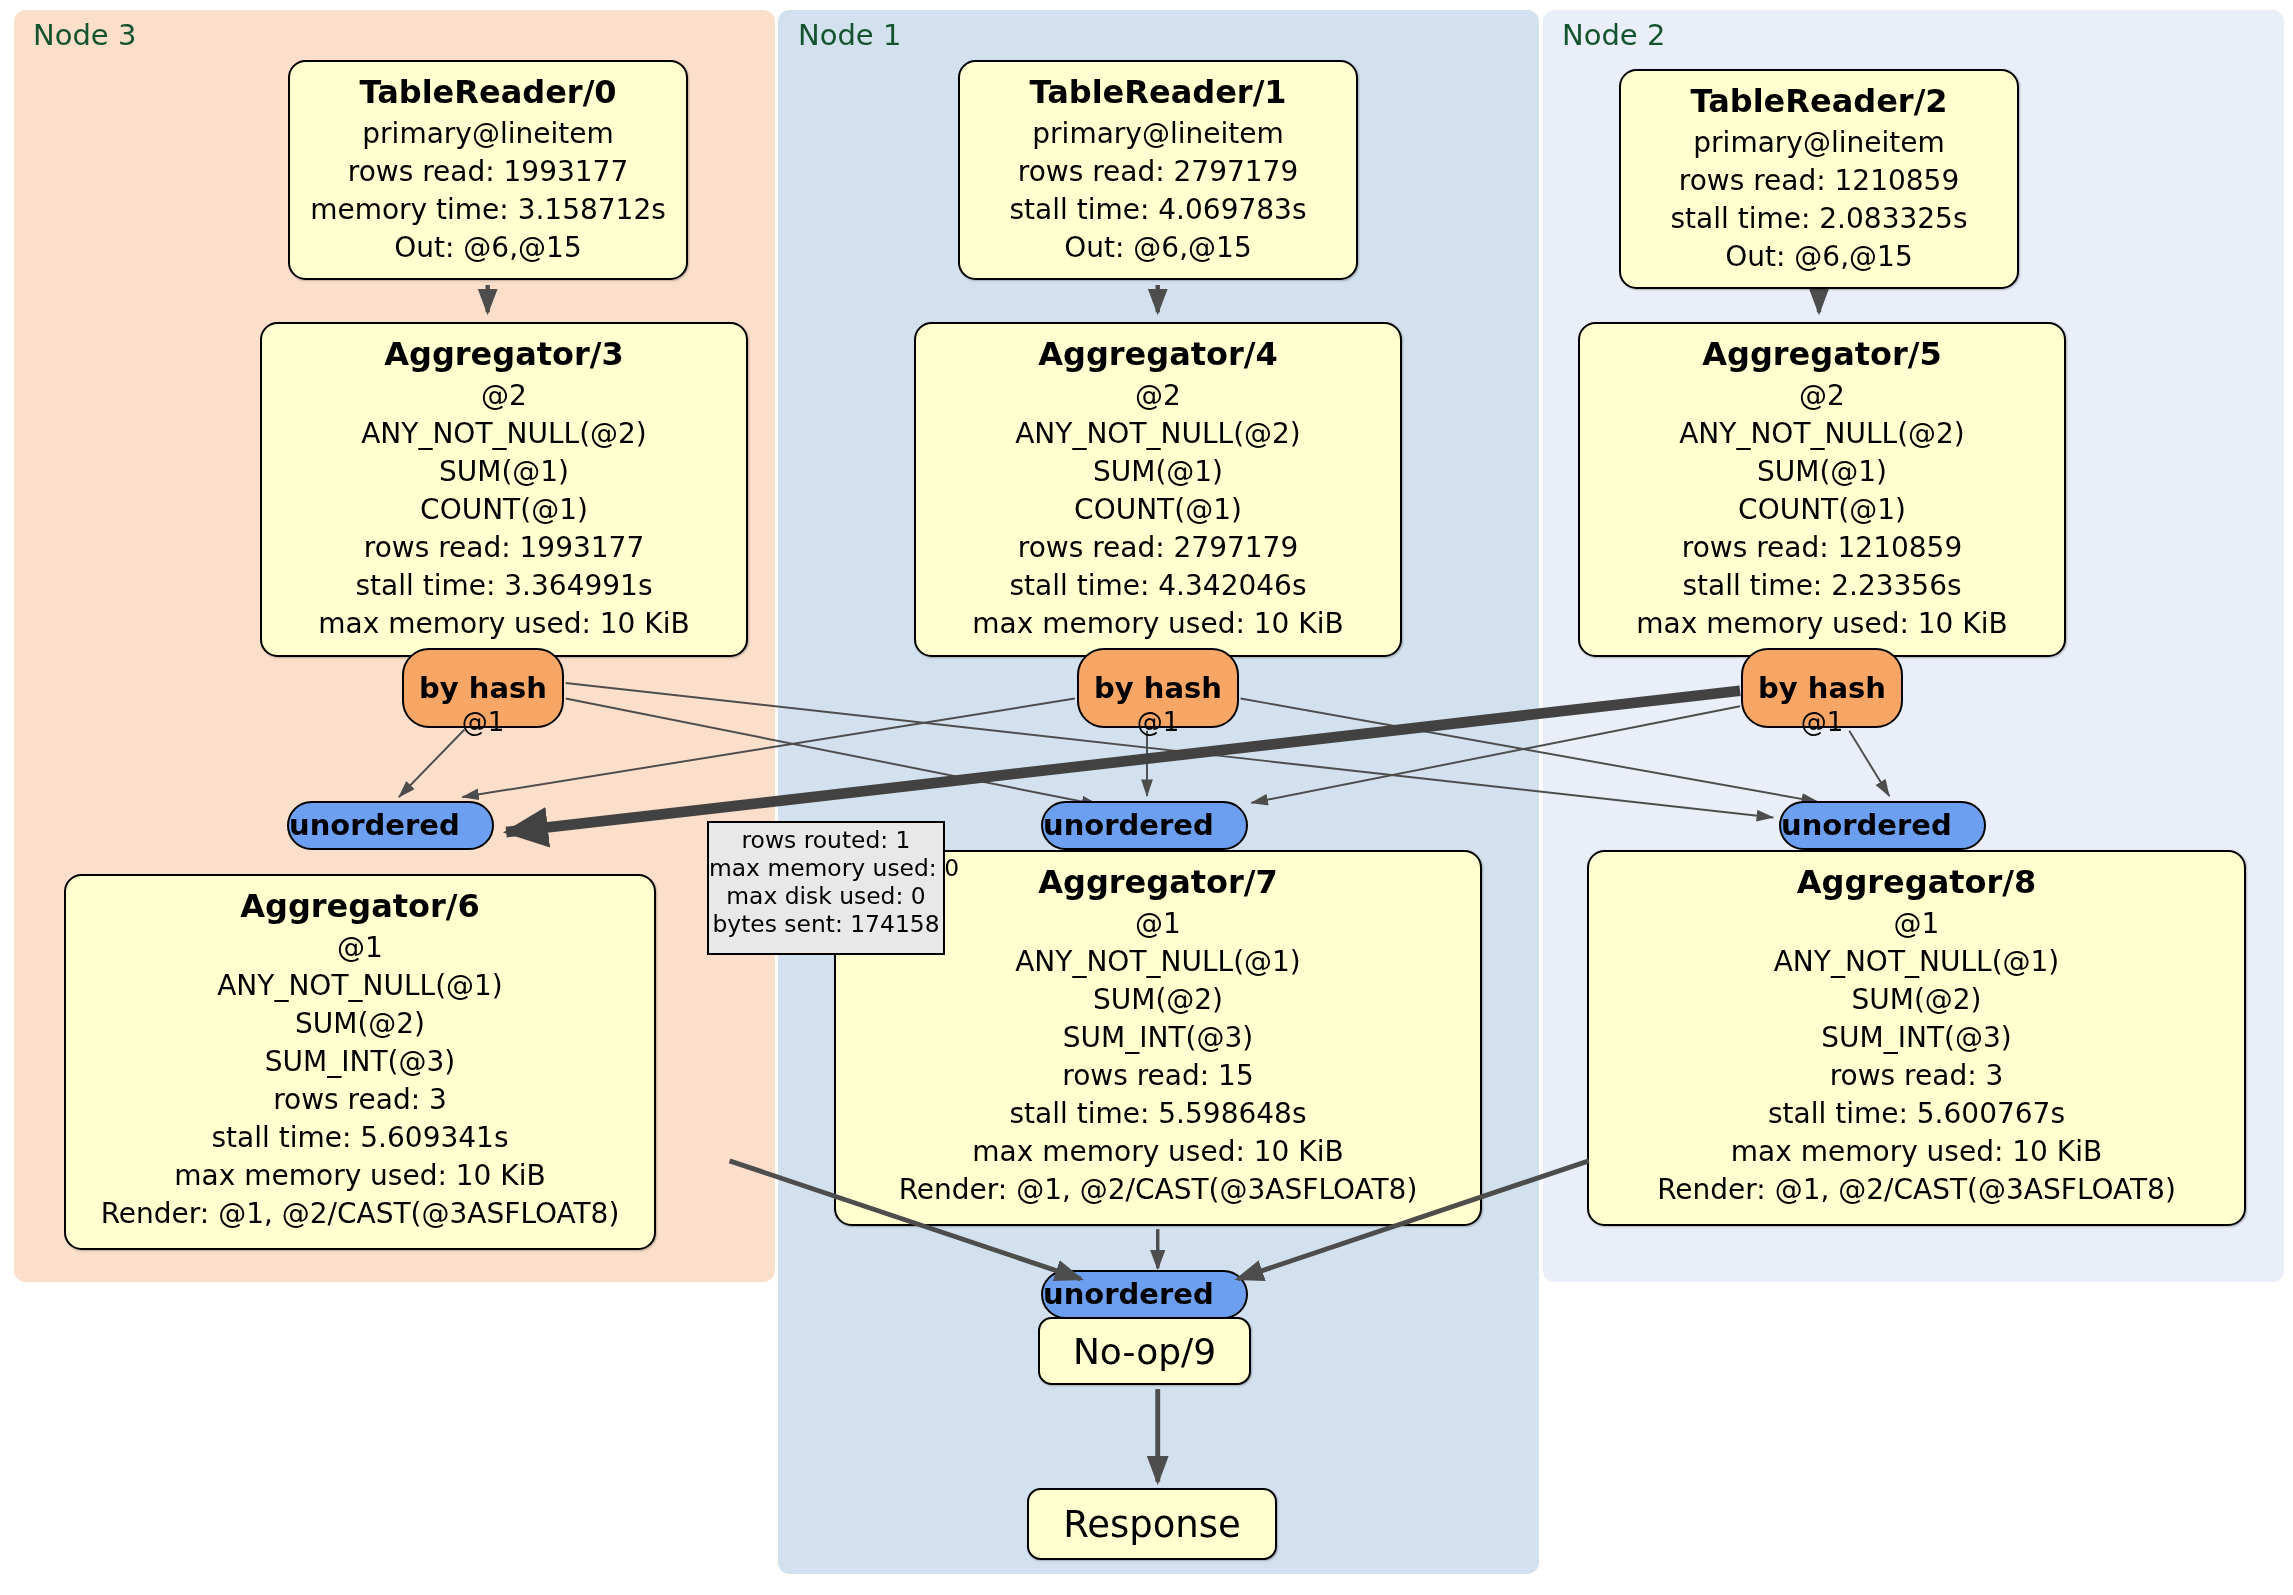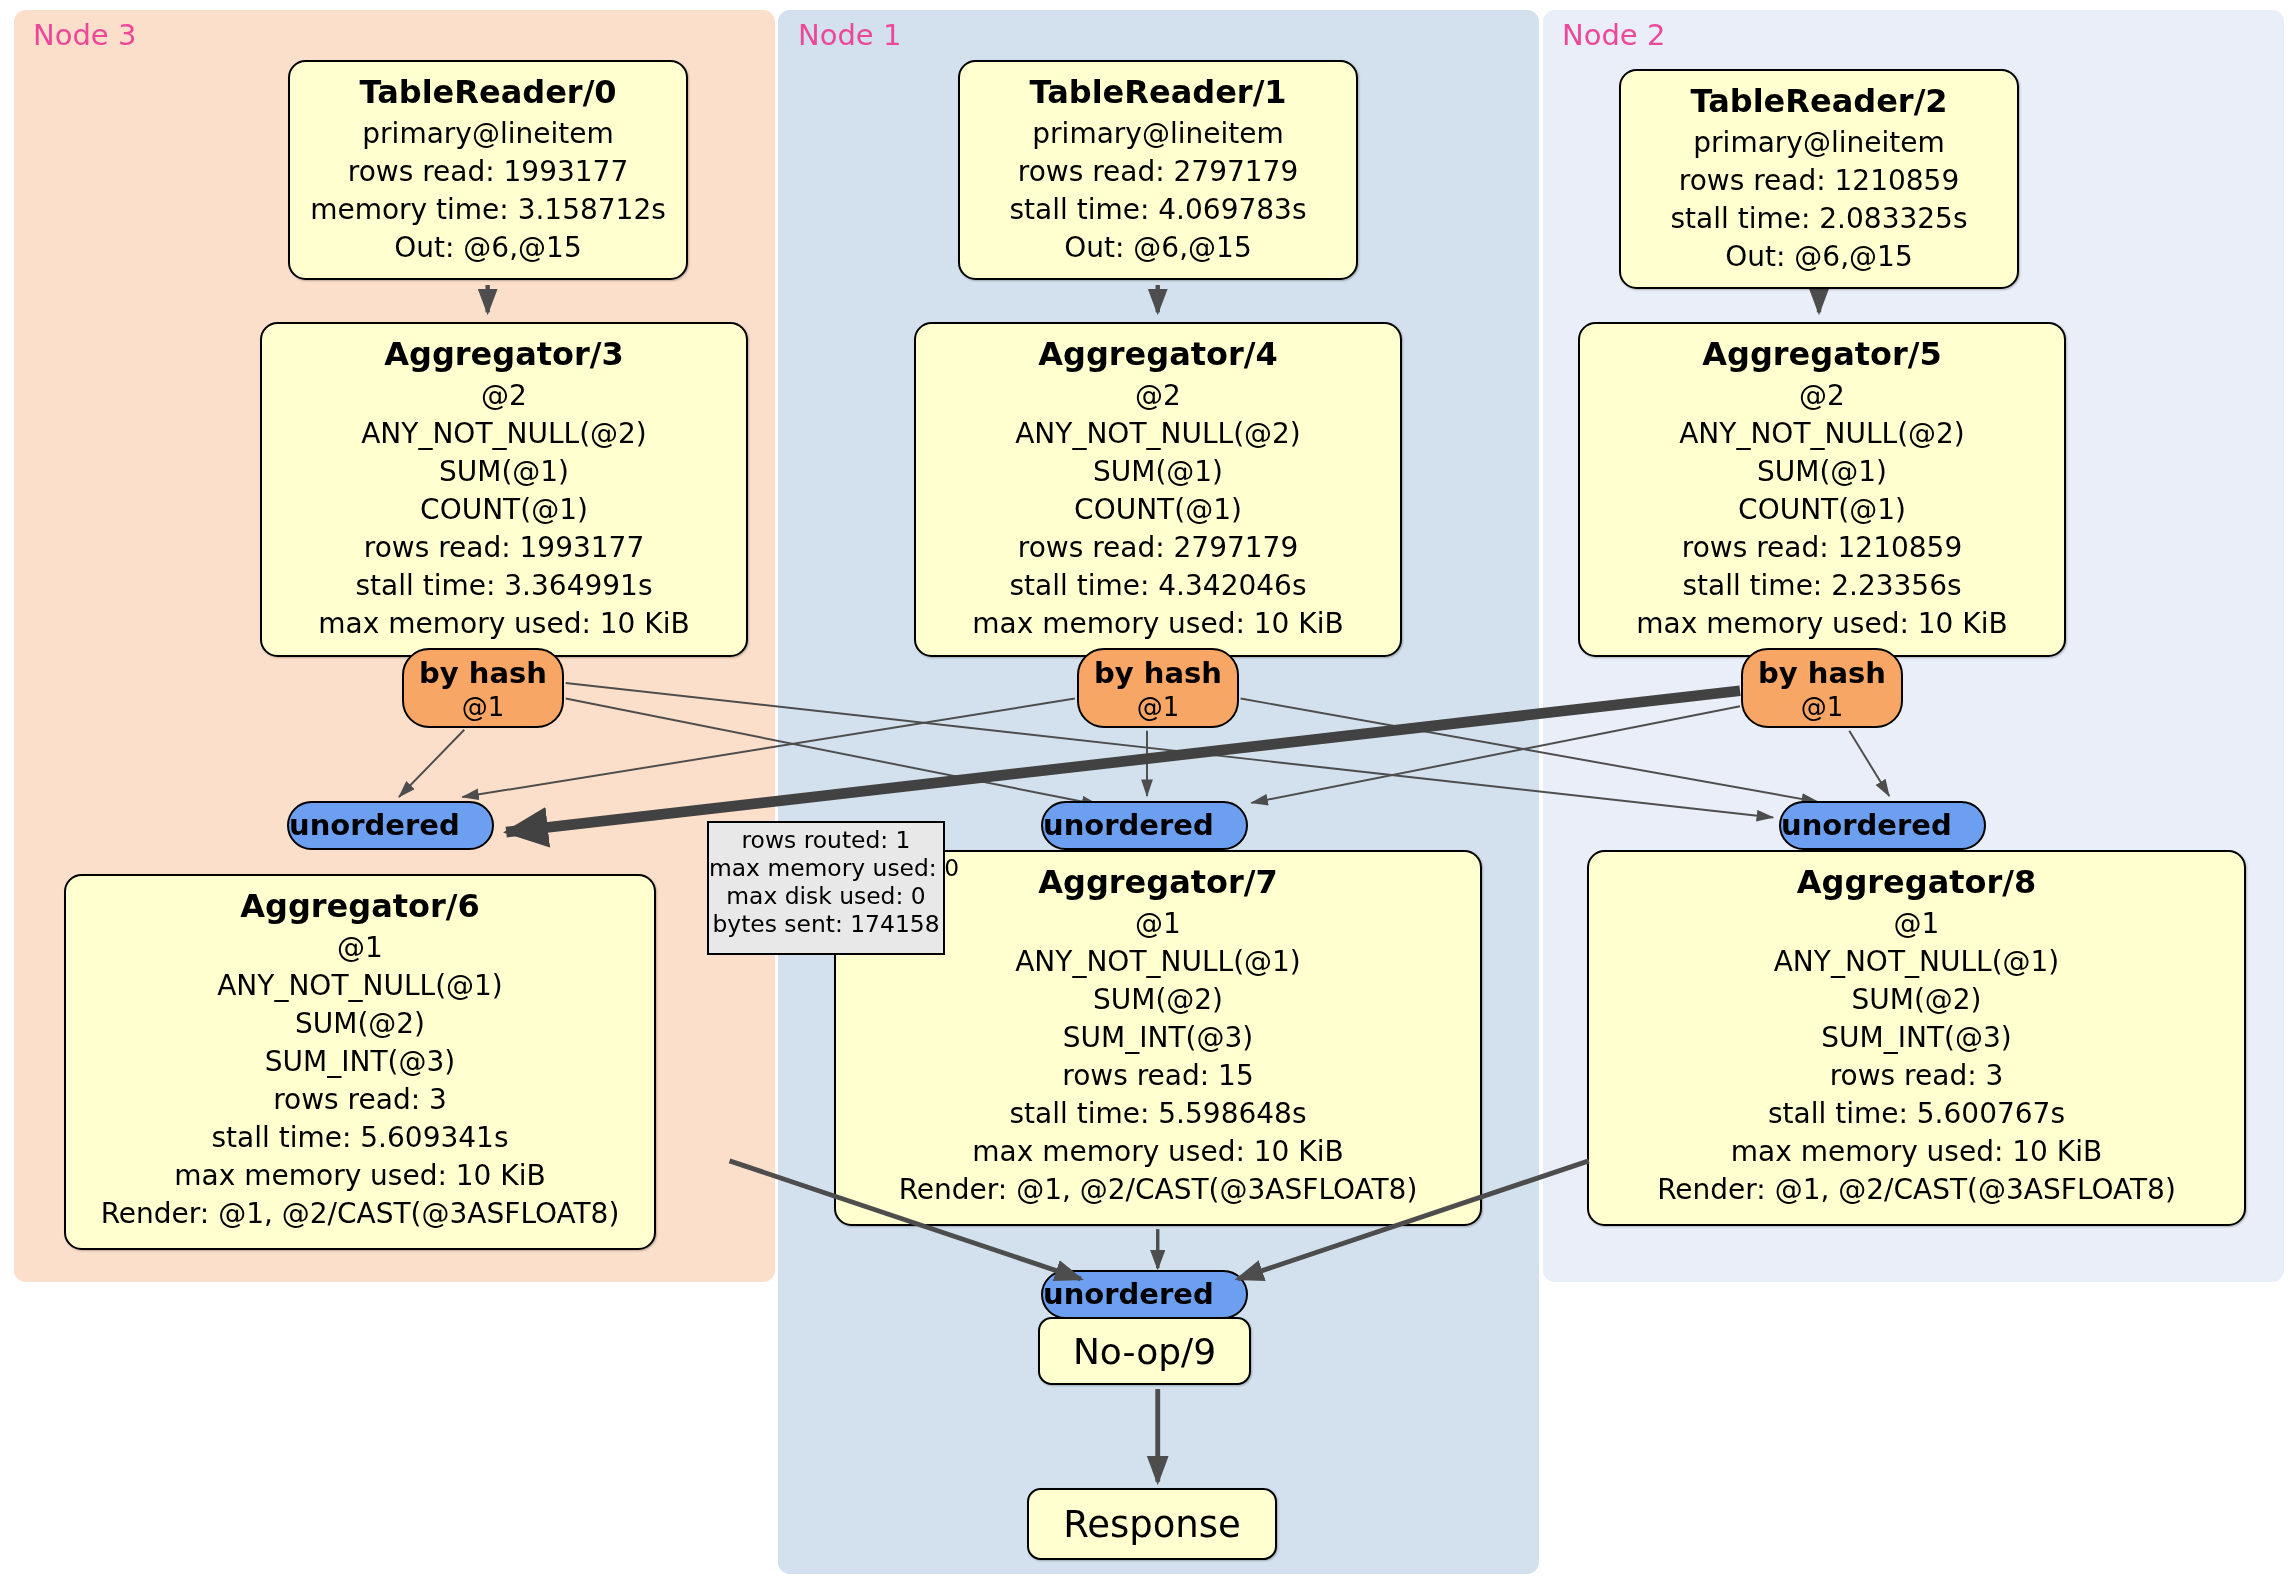--- a/index.html
+++ b/index.html
@@ -2,35 +2,35 @@
 <html><head>
 <meta charset="utf-8">
 <style>
   html,body{margin:0;padding:0;background:#ffffff;}
   #canvas{
     position:relative;width:2294px;height:1596px;overflow:hidden;
     font-family:"DejaVu Sans","Liberation Sans",sans-serif;color:#000;
     background:#ffffff;
   }
   .region{position:absolute;border-radius:11.7px;}
-  .region-label{position:absolute;font-size:29px;color:#ec4899;}
+  .region-label{position:absolute;font-size:29px;color:#14532d;}
   svg.edges{position:absolute;left:0;top:0;}
   .under{z-index:1;}
   .pbox{
     position:absolute;background:#ffffd0;border:2.9px solid #000;border-radius:17.6px;
     text-align:center;padding-top:7.8px;box-sizing:border-box;z-index:2;
     box-shadow:1px 1px 2px rgba(0,0,0,0.25);
   }
   .ptitle{font-size:32px;font-weight:bold;line-height:45px;}
   .pline{font-size:28px;line-height:38px;white-space:nowrap;}
   .router{
     position:absolute;background:#f8a665;border:2.9px solid #000;border-radius:27px;
     text-align:center;box-sizing:border-box;z-index:3;padding-top:3.9px;
   }
-  .router-label{font-size:29px;font-weight:bold;line-height:39px;}
+  .router-label{font-size:29px;font-weight:bold;line-height:39px;margin-top:15px;}
   .router-arg{font-size:26px;line-height:29px;}
   .sync{
     position:absolute;background:#6d9ff0;border:2.9px solid #000;border-radius:25px;
     text-align:left;box-sizing:border-box;z-index:3;
     font-size:29px;font-weight:bold;line-height:44px;
   }
   .tooltip{
     position:absolute;background:#e8e8e8;border:2.4px solid #000;
     text-align:center;box-sizing:border-box;z-index:4;padding-top:2.9px;
   }

